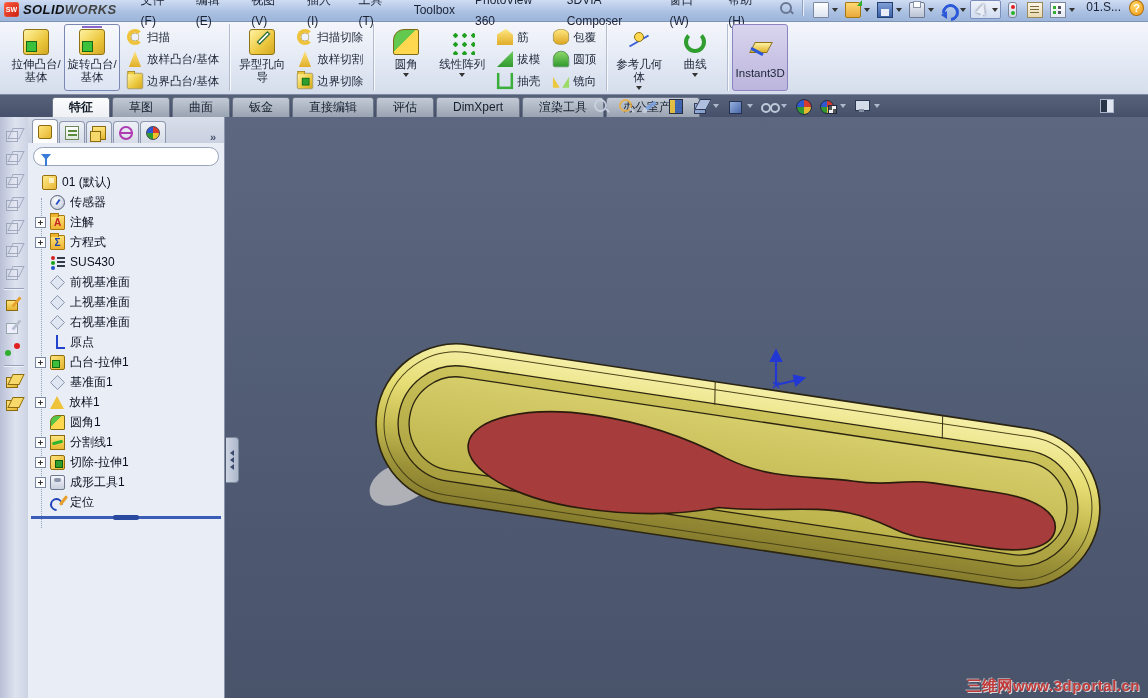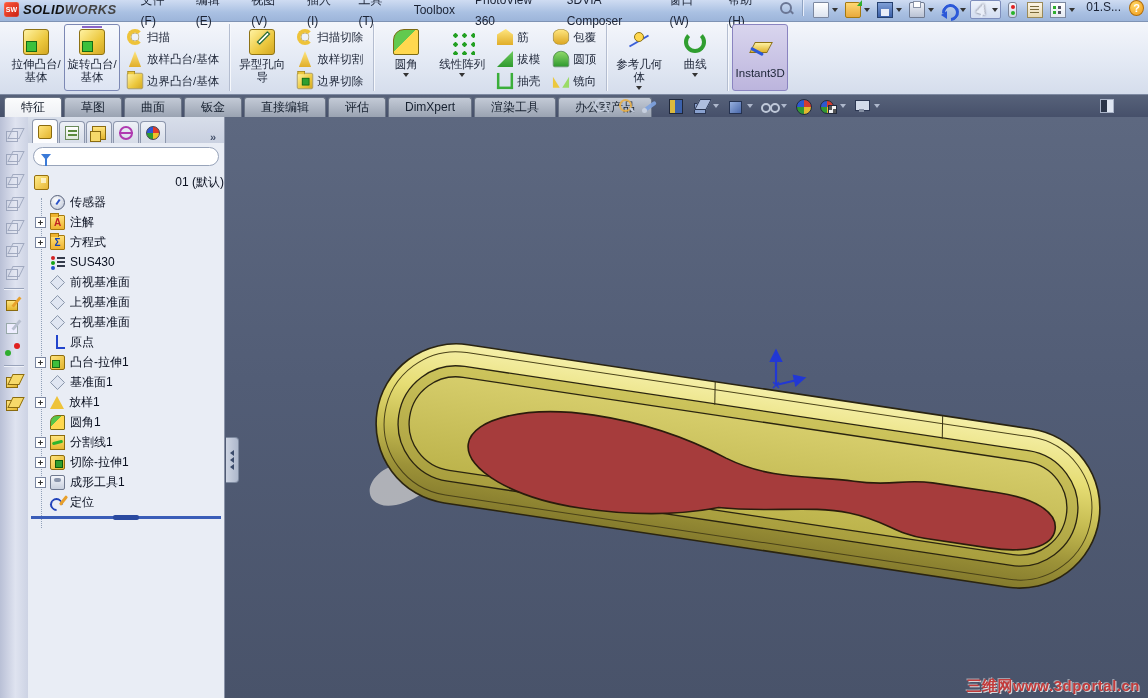--- a/index.html
+++ b/index.html
@@ -80,21 +80,21 @@
   .ri-mirror::after{content:"";position:absolute;right:0;bottom:2px;border-bottom:18px solid #9adb66;border-left:11px solid transparent;}
   .ri-refgeo::before{content:"";position:absolute;left:2px;top:11px;right:2px;height:2px;background:#3a5fd8;transform:rotate(-30deg);}
   .ri-refgeo::after{content:"";position:absolute;left:8px;top:3px;width:8px;height:8px;background:#ffd84f;border:1px solid #8f7314;border-radius:50%;}
   .ri-curve{background:transparent;border:4px solid #2f9e2f;border-top-color:transparent;border-radius:50%;width:22px;height:22px;margin:2px;}
   .ri-inst::before{content:"";position:absolute;left:5px;top:4px;width:16px;height:9px;background:linear-gradient(#fff2a1,#e0b42e);border:1px solid #8f7314;transform:skewX(-28deg);}
   .ri-inst::after{content:"";position:absolute;left:3px;top:12px;width:14px;height:3px;background:#2b58d8;transform:rotate(28deg);border-radius:2px;}
 
   
   .tabstrip{position:relative;height:22px;background:linear-gradient(#57627a,#46506a);display:flex;align-items:flex-end;padding-left:4px;}
   .tab{height:20px;line-height:19px;font-size:12px;color:#16202f;background:linear-gradient(#c3cad6,#9aa3b2);border:1px solid #6a7486;border-bottom:none;border-radius:3px 3px 0 0;padding:0 16px;margin-right:2px;}
-  .tab.active{background:linear-gradient(#fbfcfd,#eef0f4);font-weight:normal;color:#101826;}
+  .tab.active{background:linear-gradient(#fbfcfd,#eef0f4);font-weight:bold;color:#101826;margin-left:48px;}
   .headsup{position:absolute;left:592px;top:2px;display:flex;align-items:center;gap:7px;}
   .hu{display:flex;align-items:center;}
   .hg{width:18px;height:18px;position:relative;opacity:.92;}
   .headsup .car{border-top-color:#aeb8cc;}
   .hg-zoomfit::before,.hg-zoomarea::before{content:"";position:absolute;left:2px;top:2px;width:9px;height:9px;border:2px solid #c9d2e2;border-radius:50%;}
   .hg-zoomfit::after,.hg-zoomarea::after{content:"";position:absolute;left:12px;top:12px;width:6px;height:2px;background:#c9d2e2;transform:rotate(45deg);}
   .hg-zoomarea::before{border-color:#e8b04a;}
   .hg-prev::before{content:"";position:absolute;left:2px;top:7px;width:13px;height:4px;background:#7fa3e0;transform:rotate(-35deg);border-radius:2px;}
   .hg-prev::after{content:"";position:absolute;left:0;top:11px;width:5px;height:5px;background:#c9d2e2;border-radius:50%;}
   .hg-section::before{content:"";position:absolute;left:2px;top:2px;width:12px;height:13px;background:linear-gradient(90deg,#e8c23a 40%,#3a62b0 40%);border:1px solid #1c2436;}
@@ -142,21 +142,21 @@
   .pt-dimx{border:2px solid #b03ab0;border-radius:50%;}
   .pt-dimx::after{content:"";position:absolute;left:4px;top:-2px;width:2px;height:14px;background:#b03ab0;box-shadow:0 0 0 0;transform:rotate(90deg);}
   .pt-display{border-radius:50%;background:conic-gradient(#e03a2a 0 25%,#f0c22a 25% 50%,#2f9e2f 50% 75%,#2b58d8 75%);border:1px solid #445;}
   .filter{height:19px;border:1px solid #98a4ba;border-radius:10px;background:#fff;display:flex;align-items:center;padding:0 7px;margin:4px 5px 4px 5px;gap:5px;}
   .funnel{width:0;height:0;border-left:5px solid transparent;border-right:5px solid transparent;border-top:6px solid #3a7ad8;position:relative;}
   .funnel::after{content:"";position:absolute;left:-1px;top:-1px;width:2px;height:7px;background:#3a7ad8;}
   .filter input{border:none;outline:none;flex:1;font-size:11px;background:transparent;min-width:0;}
   .tree{position:relative;flex:1;padding-top:2px;overflow:hidden;}
   .tree::before{content:"";position:absolute;left:13px;top:28px;height:330px;border-left:1px dotted #90a0b8;}
   .trow{display:flex;align-items:center;height:20px;padding-left:22px;font-size:12px;color:#0a1020;position:relative;white-space:nowrap;}
-  .trow.root{padding-left:6px;font-size:12px;justify-content:space-between;}
+  .trow.root{padding-left:14px;font-size:12px;}
   .exp{position:absolute;left:7px;top:5px;width:11px;height:11px;border:1px solid #7a86a0;background:#fff;font:bold 9px/9px "DejaVu Sans Mono",monospace;color:#333;text-align:center;}
   .ti{width:15px;height:15px;position:relative;display:inline-block;flex:none;margin-right:5px;}
   .ti-part{background:linear-gradient(135deg,#ffec8a,#e8b635);border:1px solid #96700f;border-radius:2px;}
   .ti-part::after{content:"";position:absolute;right:2px;top:2px;width:5px;height:5px;background:#fff8d8;opacity:.8;}
   .ti-sensor{border-radius:50%;background:radial-gradient(circle at 40% 35%,#fff,#b9c2d4);border:1px solid #56607a;}
   .ti-sensor::after{content:"";position:absolute;left:6px;top:3px;width:2px;height:6px;background:#2a52c8;transform:rotate(35deg);}
   .ti-folder{background:linear-gradient(#ffe179,#efb32f);border:1px solid #a5790f;border-radius:1px;}
   .ti-folder::before{content:"";position:absolute;top:-3px;left:-1px;width:7px;height:3px;background:#efb32f;border:1px solid #a5790f;border-bottom:none;}
   .ti-folder.f-a::after{content:"A";position:absolute;inset:0;font:bold 10px/14px "Liberation Sans";color:#c22222;text-align:center;}
   .ti-folder.f-eq::after{content:"\03A3";position:absolute;inset:0;font:bold 10px/14px "Liberation Sans";color:#1544b8;text-align:center;}

